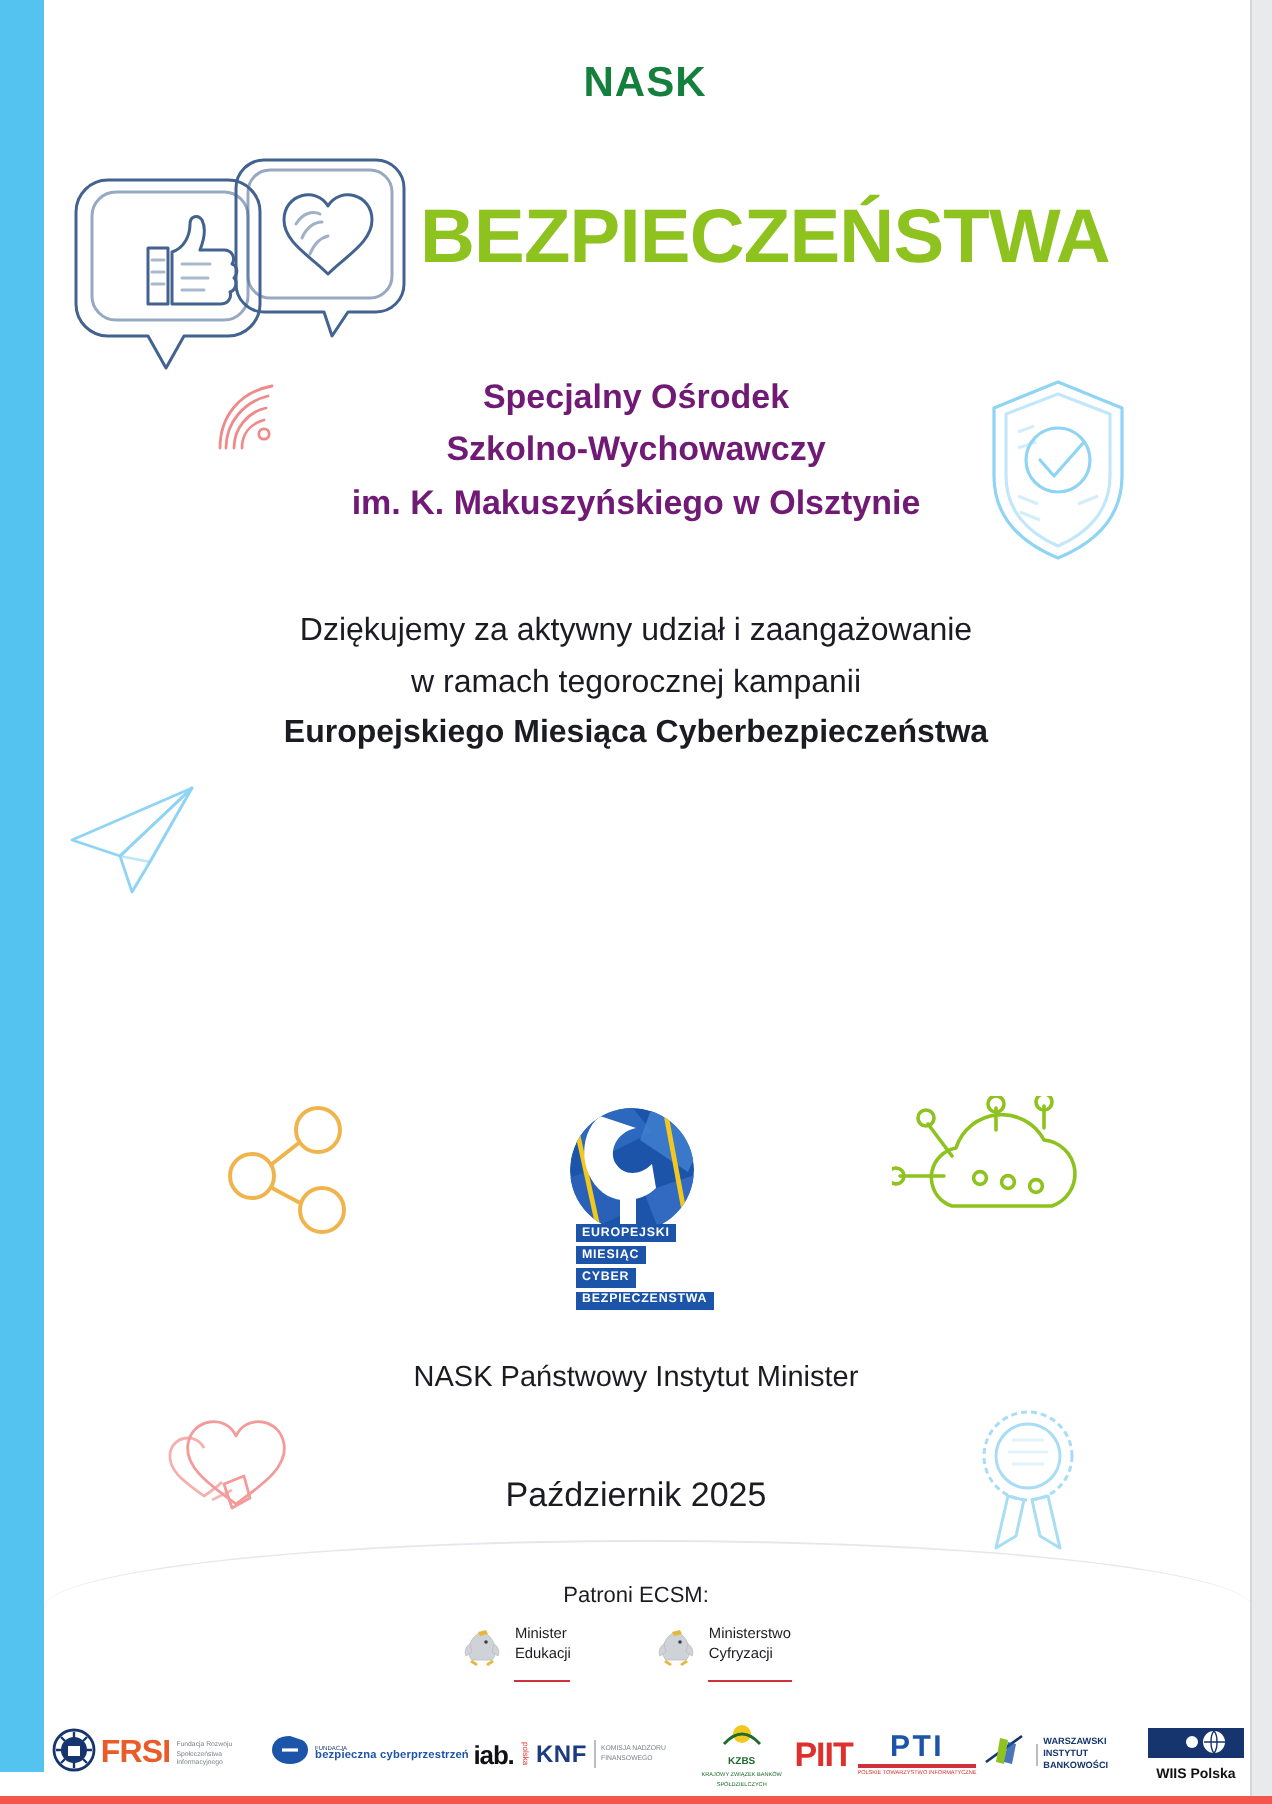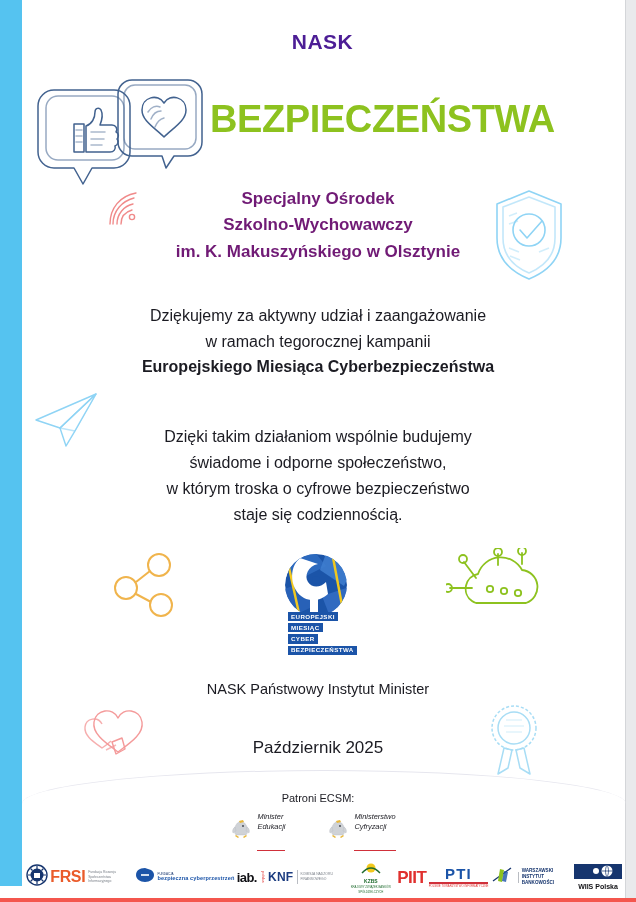--- a/index.html
+++ b/index.html
@@ -54,21 +54,21 @@
 
   
   .nask-logo {
     position: absolute;
     left: 0; right: 10px;
     top: 30px;
     text-align: center;
     font-size: 21px;
     font-weight: bold;
     letter-spacing: 0.5px;
-    color: #4c1d95;
+    color: #15803d;
     padding-left: 19px;
   }
   .title {
     position: absolute;
     left: 210px;
     top: 100px;
     width: 340px;
     font-size: 38px;
     font-weight: bold;
     letter-spacing: -0.4px;
@@ -178,24 +178,23 @@
   }
   .ministry {
     display: flex;
     align-items: center;
     gap: 5px;
   }
   .ministry-name {
     font-size: 7.4px;
     color: #1b1b22;
     line-height: 1.35;
-    padding-bottom: 18px;
+    padding-bottom: 8px;
     border-bottom: 1.2px solid #d0303a;
     white-space: nowrap;
-    font-style: italic;
   }
 
   
   .partners {
     position: absolute;
     left: 26px;
     top: 860px;
     width: 598px;
     height: 34px;
     display: flex;
@@ -363,26 +362,20 @@
     <div>Szkolno-Wychowawczy</div>
     <div>im. K. Makuszyńskiego w Olsztynie</div>
   </div>
 
   <div class="para-1">
     <div>Dziękujemy za aktywny udział i zaangażowanie</div>
     <div>w ramach tegorocznej kampanii</div>
     <div><b>Europejskiego Miesiąca Cyberbezpieczeństwa</b></div>
   </div>
 
-  <div class="para-2">
-    <div>Dzięki takim działaniom wspólnie budujemy</div>
-    <div>świadome i odporne społeczeństwo,</div>
-    <div>w którym troska o cyfrowe bezpieczeństwo</div>
-    <div>staje się codziennością.</div>
-  </div>
 
   <div class="ecsm">
     <div class="ecsm-mark">
       <svg width="92" height="66" viewBox="0 0 92 66">
         <defs>
           <clipPath id="ecsmclip">
               <circle cx="46" cy="33" r="31"></circle>
             </clipPath>
         </defs>
         <g clip-path="url(#ecsmclip)">

